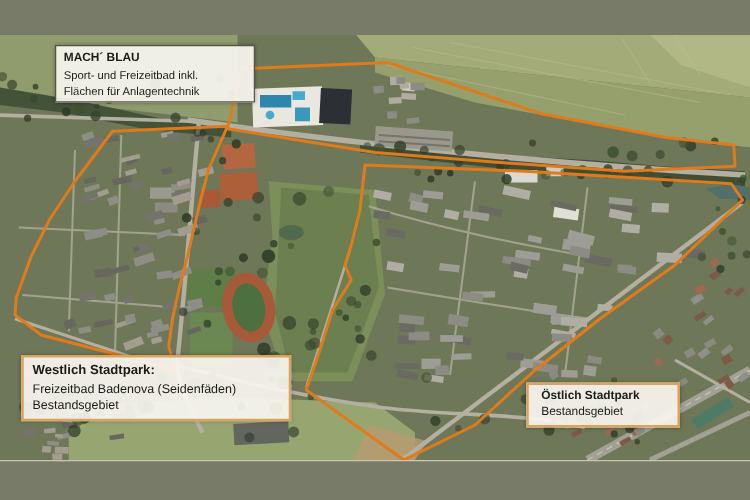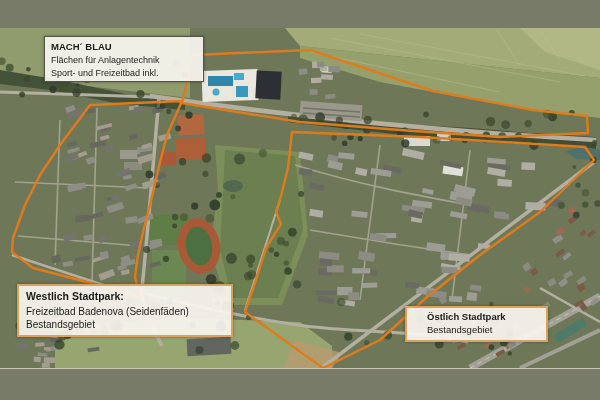--- a/index.html
+++ b/index.html
@@ -14,22 +14,22 @@
   .maplabel{position:absolute;background:rgba(247,245,239,.93);color:#1b1b18;
             box-shadow:0 0 3px rgba(0,0,0,.35)}
   .maplabel .t{font-weight:bold;display:block;margin-bottom:1px}
   .maplabel span{display:block}
   #label-machblau{left:44px;top:36px;width:146px;border:1px solid #55544a;
                   padding:3px 6px 2px;font-size:9px;line-height:1.38}
   #label-machblau .t{font-size:9.5px}
   #label-west{left:17px;top:284px;width:198px;border:2px solid #d9a35e;
               padding:4px 7px;font-size:10px;line-height:1.32}
   #label-west .t{font-size:10.5px}
-  #label-east{left:405px;top:306px;width:99px;border:2px solid #d9a35e;
-              padding:3px 20px;font-size:9.5px;line-height:1.3}
+  #label-east{left:421px;top:306px;width:99px;border:2px solid #d9a35e;
+              padding:3px 10px;font-size:9.5px;line-height:1.3}
 </style>
 </head>
 <body>
 
 <div class="bar" id="bar-top"></div>
 
 <div id="map">
 <svg width="600" height="340" viewBox="0 28 600 340">
 
   <g>
@@ -457,22 +457,22 @@
   <g>
     <polygon class="rgn" points="193,55 310,50 433,91 533,110 587,116 588,133 500,137 400,130 300,122 182,103"></polygon>
     <polygon class="rgn" points="90,105 182,101 175,117 167,135 160,162 150,205 143,232 138,255 135,277 140,297 110,288 33,268 12,252 13,238 25,205 40,175 60,145"></polygon>
     <polygon class="rgn" points="292,132 420,137 520,143 585,147 594,160 540,212 480,255 427,297 380,340 323,368 245,312 256,280 266,248 281,224 276,212 281,196 288,168"></polygon>
   </g>
 </svg>
 </div>
 
 <div class="maplabel" id="label-machblau">
   <span class="t">MACH´ BLAU</span>
+  <span>Sport- und Freizeitbad inkl.</span>
   <span>Flächen für Anlagentechnik</span>
-  <span>Sport- und Freizeitbad inkl.</span>
 </div>
 
 <div class="maplabel" id="label-west">
   <span class="t">Westlich Stadtpark:</span>
   <span>Freizeitbad Badenova (Seidenfäden)</span>
   <span>Bestandsgebiet</span>
 </div>
 
 <div class="maplabel" id="label-east">
   <span class="t">Östlich Stadtpark</span>

